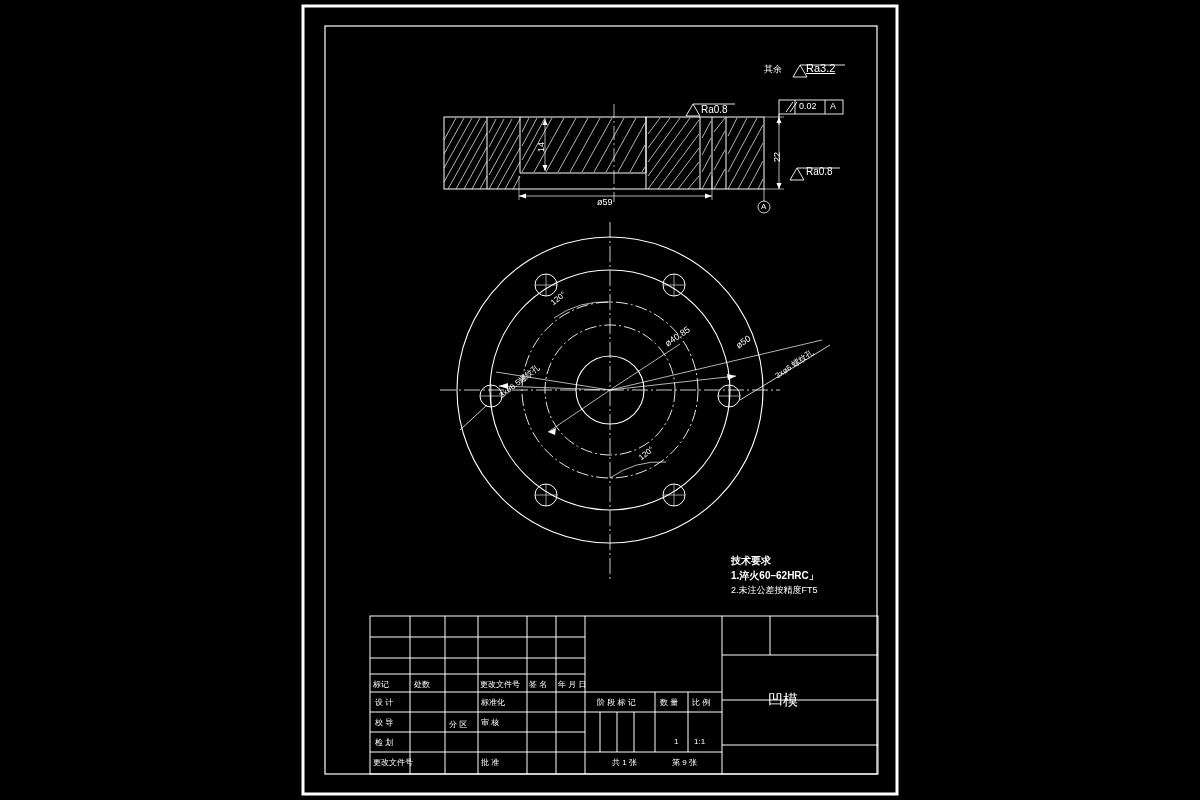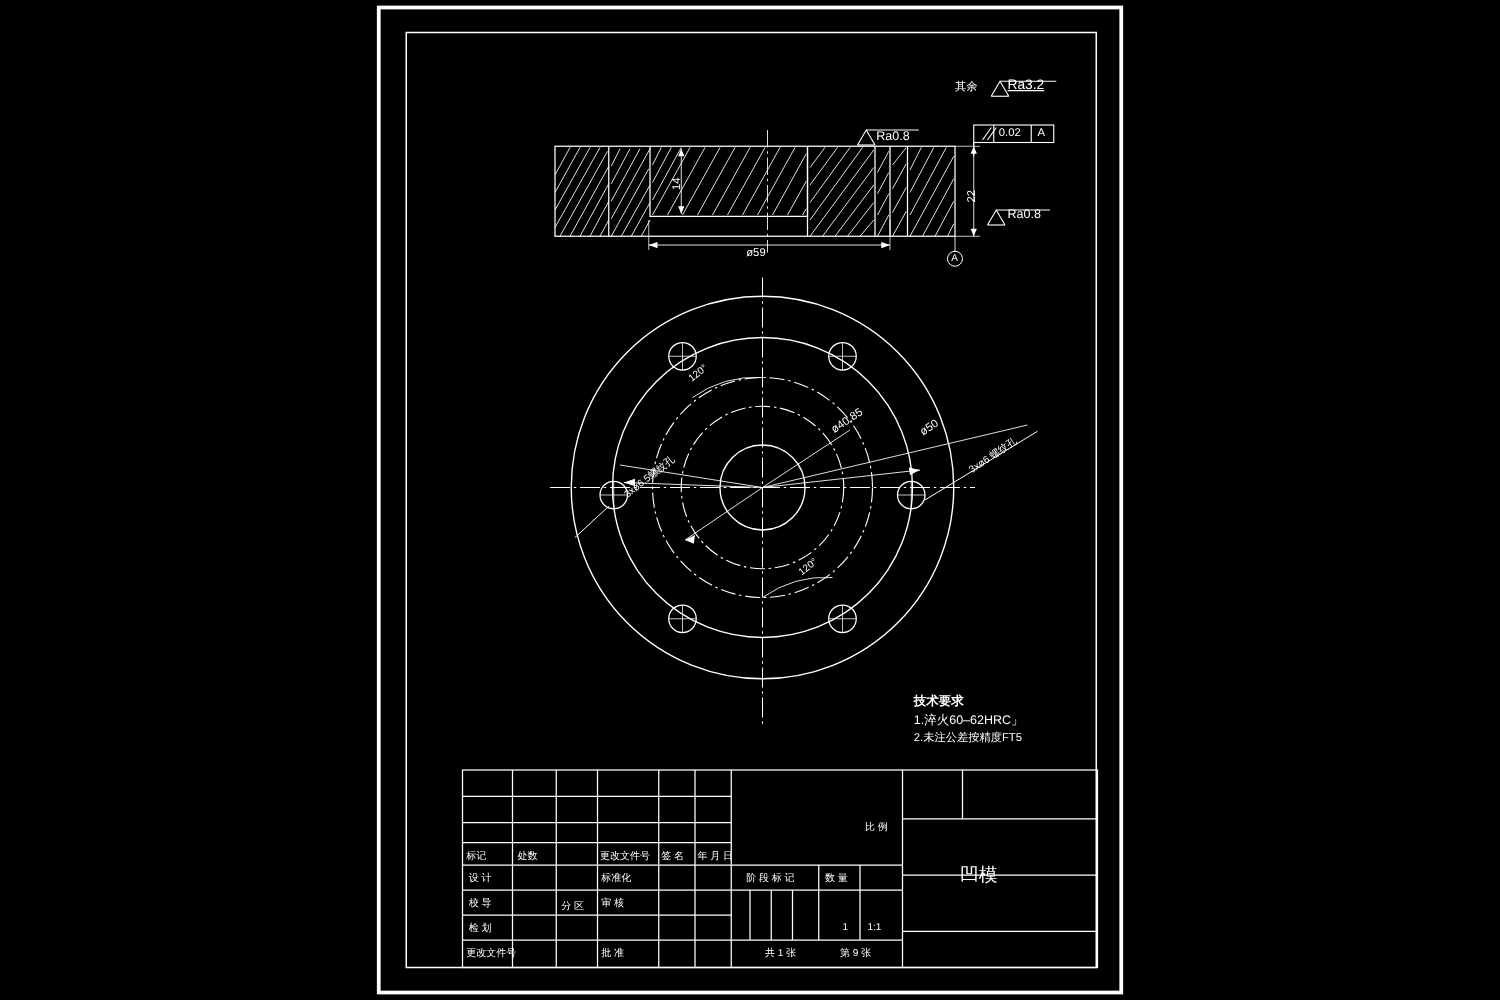--- a/index.html
+++ b/index.html
@@ -250,42 +250,42 @@
   <div class="lbl" style="left:772px;top:162px;font-size:9px;transform:rotate(-90deg);transform-origin:left top;">22</div>
 
   <div class="lbl" style="left:549px;top:300px;font-size:8px;transform:rotate(-38deg);transform-origin:left top;">120°</div>
   <div class="lbl" style="left:637px;top:455px;font-size:8px;transform:rotate(-38deg);transform-origin:left top;">120°</div>
   <div class="lbl" style="left:663px;top:340px;font-size:9px;transform:rotate(-34deg);transform-origin:left top;">ø40.85</div>
   <div class="lbl" style="left:734px;top:342px;font-size:9px;transform:rotate(-34deg);transform-origin:left top;">ø50</div>
   <div class="lbl" style="left:497px;top:392px;font-size:8px;transform:rotate(-38deg);transform-origin:left top;">3xø6.5螺纹孔</div>
   <div class="lbl" style="left:773px;top:372px;font-size:8px;transform:rotate(-34deg);transform-origin:left top;">3xø6 螺纹孔</div>
 
   <div class="lbl" style="left:731px;top:554px;font-size:10px;font-weight:bold;">技术要求</div>
-  <div class="lbl" style="left:731px;top:569px;font-size:10px;">1.淬火60–62HRC」</div>
+  <div class="lbl" style="left:731px;top:569px;font-size:10px;font-weight:bold;">1.淬火60–62HRC」</div>
   <div class="lbl" style="left:731px;top:584px;font-size:9px;">2.未注公差按精度FT5</div>
 
   <div class="lbl" style="left:373px;top:679px;font-size:8px;">标记</div>
   <div class="lbl" style="left:414px;top:679px;font-size:8px;">处数</div>
   <div class="lbl" style="left:449px;top:679px;font-size:8px;margin-top:40px;">分  区</div>
   <div class="lbl" style="left:480px;top:679px;font-size:8px;">更改文件号</div>
   <div class="lbl" style="left:529px;top:679px;font-size:8px;">签  名</div>
   <div class="lbl" style="left:558px;top:679px;font-size:8px;">年 月 日</div>
 
   <div class="lbl" style="left:375px;top:697px;font-size:8px;">设    计</div>
   <div class="lbl" style="left:375px;top:717px;font-size:8px;">校    导</div>
   <div class="lbl" style="left:375px;top:737px;font-size:8px;">检    划</div>
   <div class="lbl" style="left:373px;top:757px;font-size:8px;">更改文件号</div>
 
   <div class="lbl" style="left:481px;top:697px;font-size:8px;">标准化</div>
   <div class="lbl" style="left:481px;top:717px;font-size:8px;">审    核</div>
   <div class="lbl" style="left:481px;top:757px;font-size:8px;">批    准</div>
 
   <div class="lbl" style="left:597px;top:697px;font-size:8px;">阶 段 标 记</div>
   <div class="lbl" style="left:660px;top:697px;font-size:8px;">数 量</div>
-  <div class="lbl" style="left:692px;top:656px;font-size:8px;">比 例</div>
+  <div class="lbl" style="left:692px;top:697px;font-size:8px;">比 例</div>
   <div class="lbl" style="left:674px;top:737px;font-size:8px;">1</div>
   <div class="lbl" style="left:694px;top:737px;font-size:8px;">1:1</div>
   <div class="lbl" style="left:612px;top:757px;font-size:8px;">共 1 张</div>
   <div class="lbl" style="left:672px;top:757px;font-size:8px;">第 9 张</div>
 
   <div class="lbl" style="left:768px;top:691px;font-size:15px;">凹模</div>
 
 </div>
 
 </body></html>

